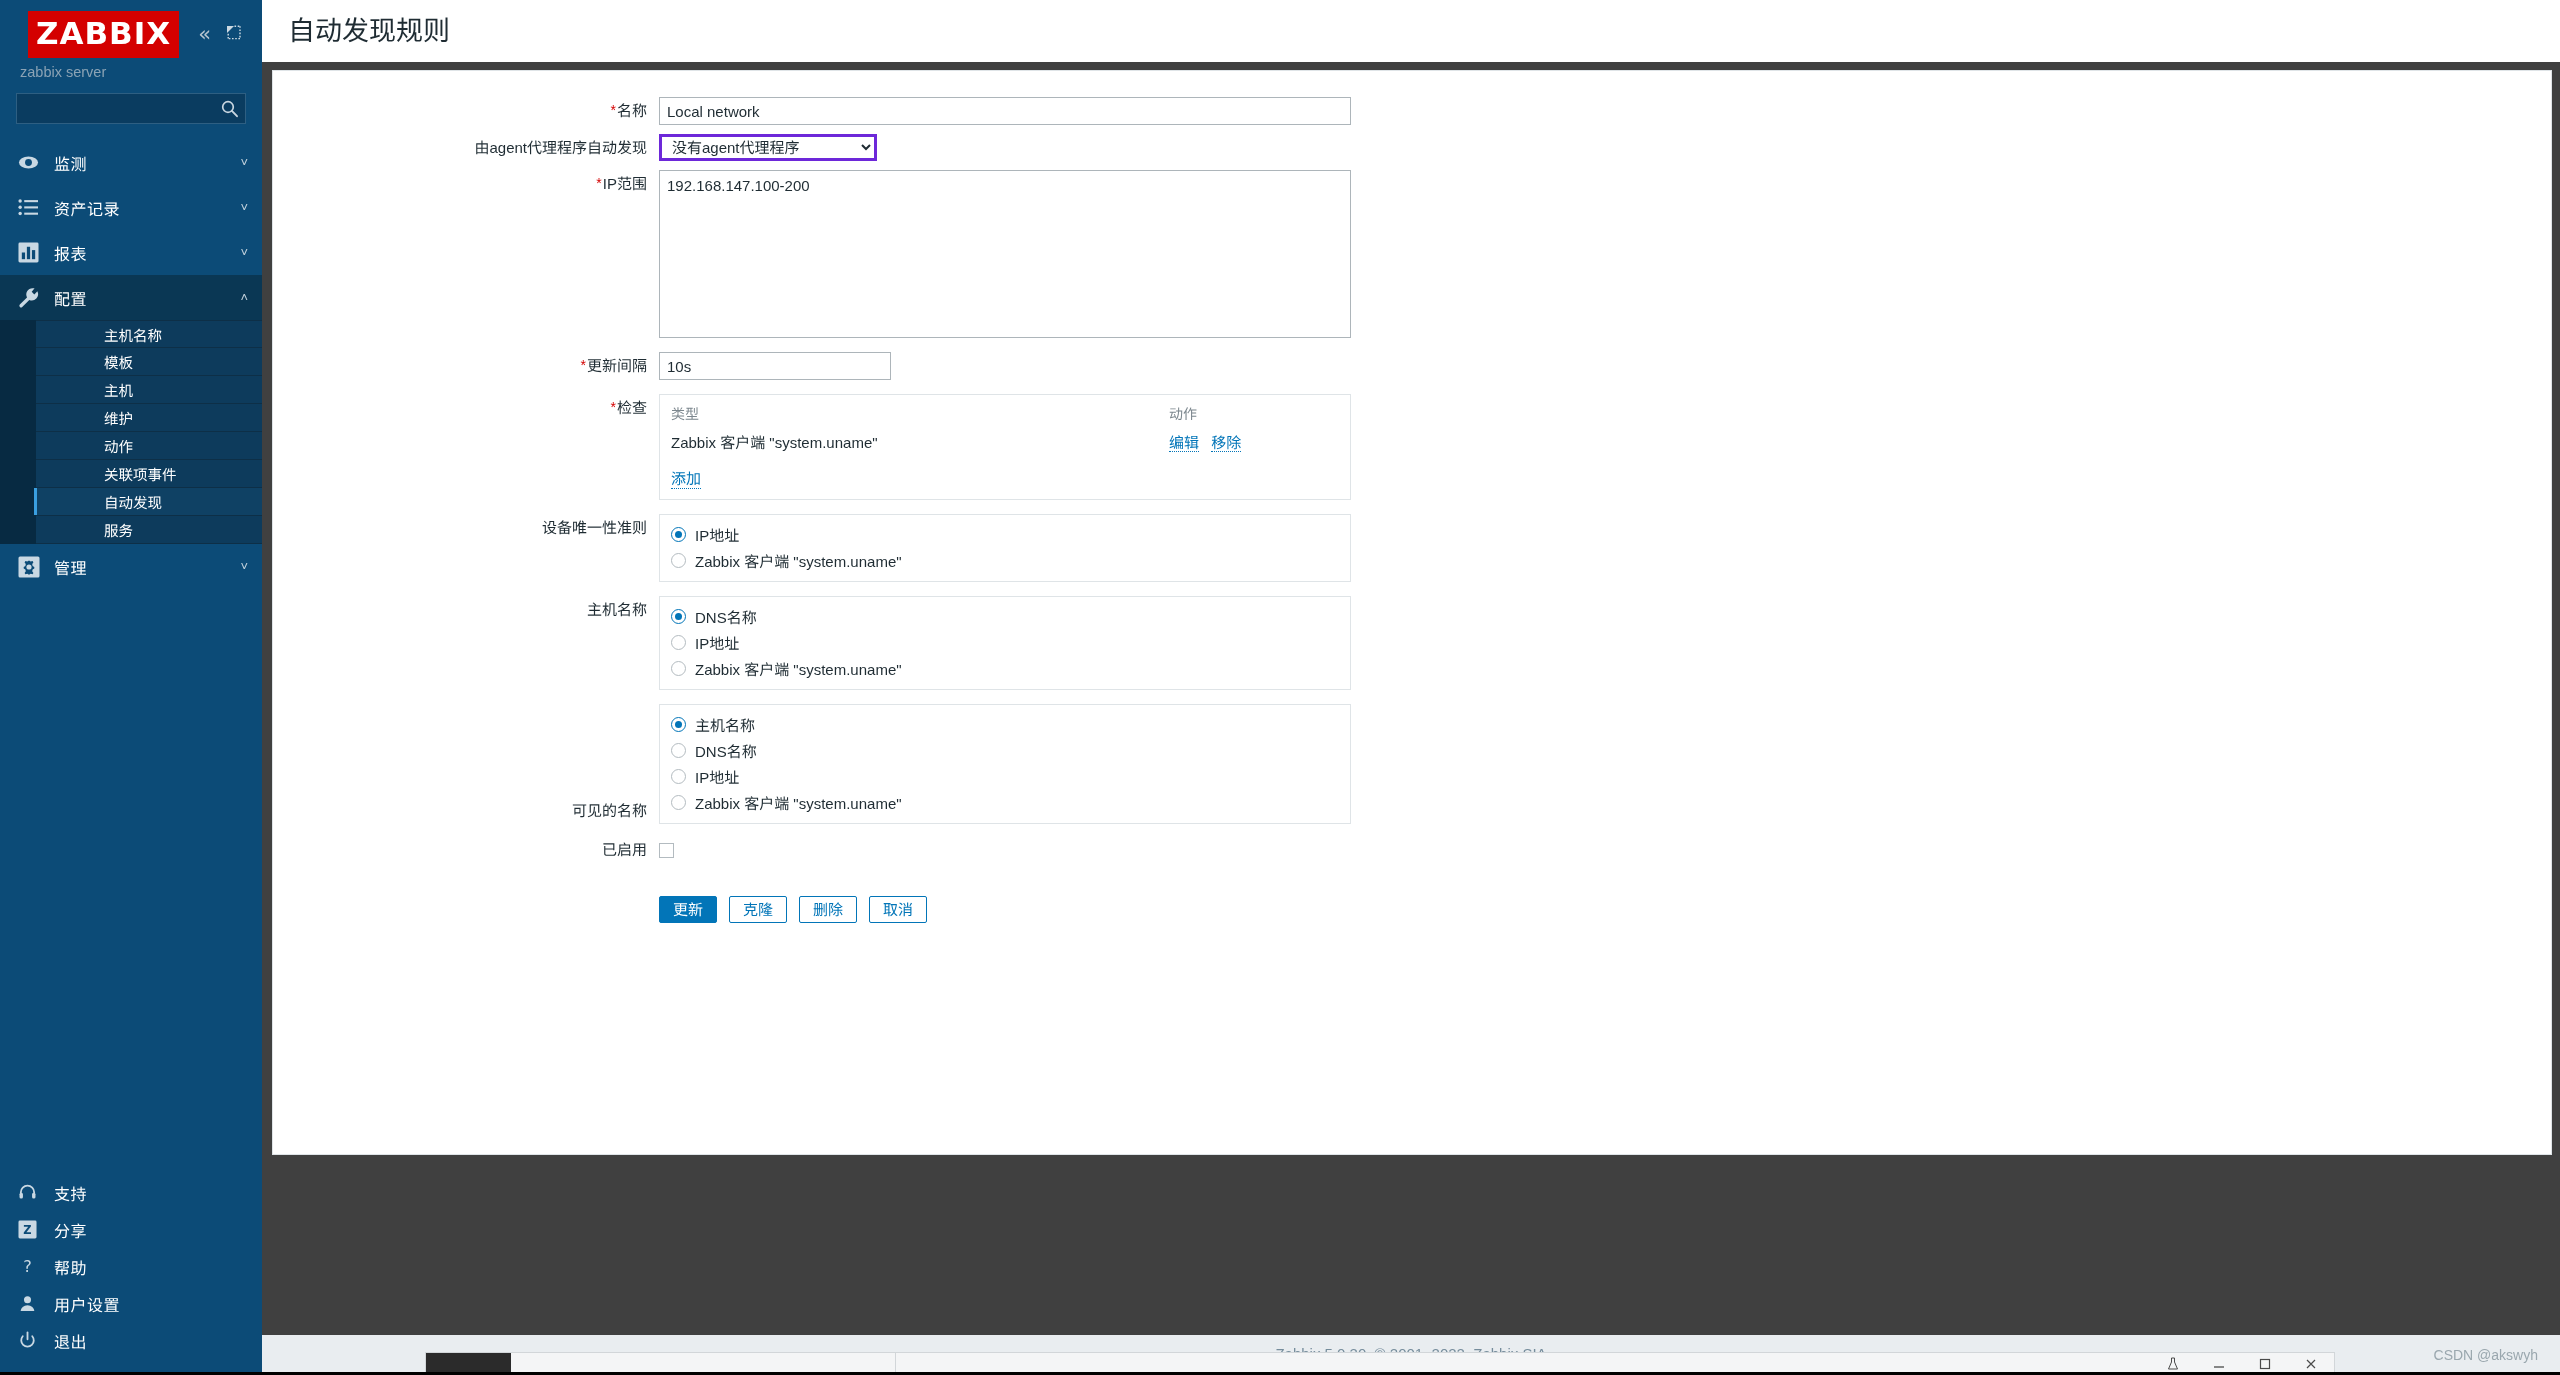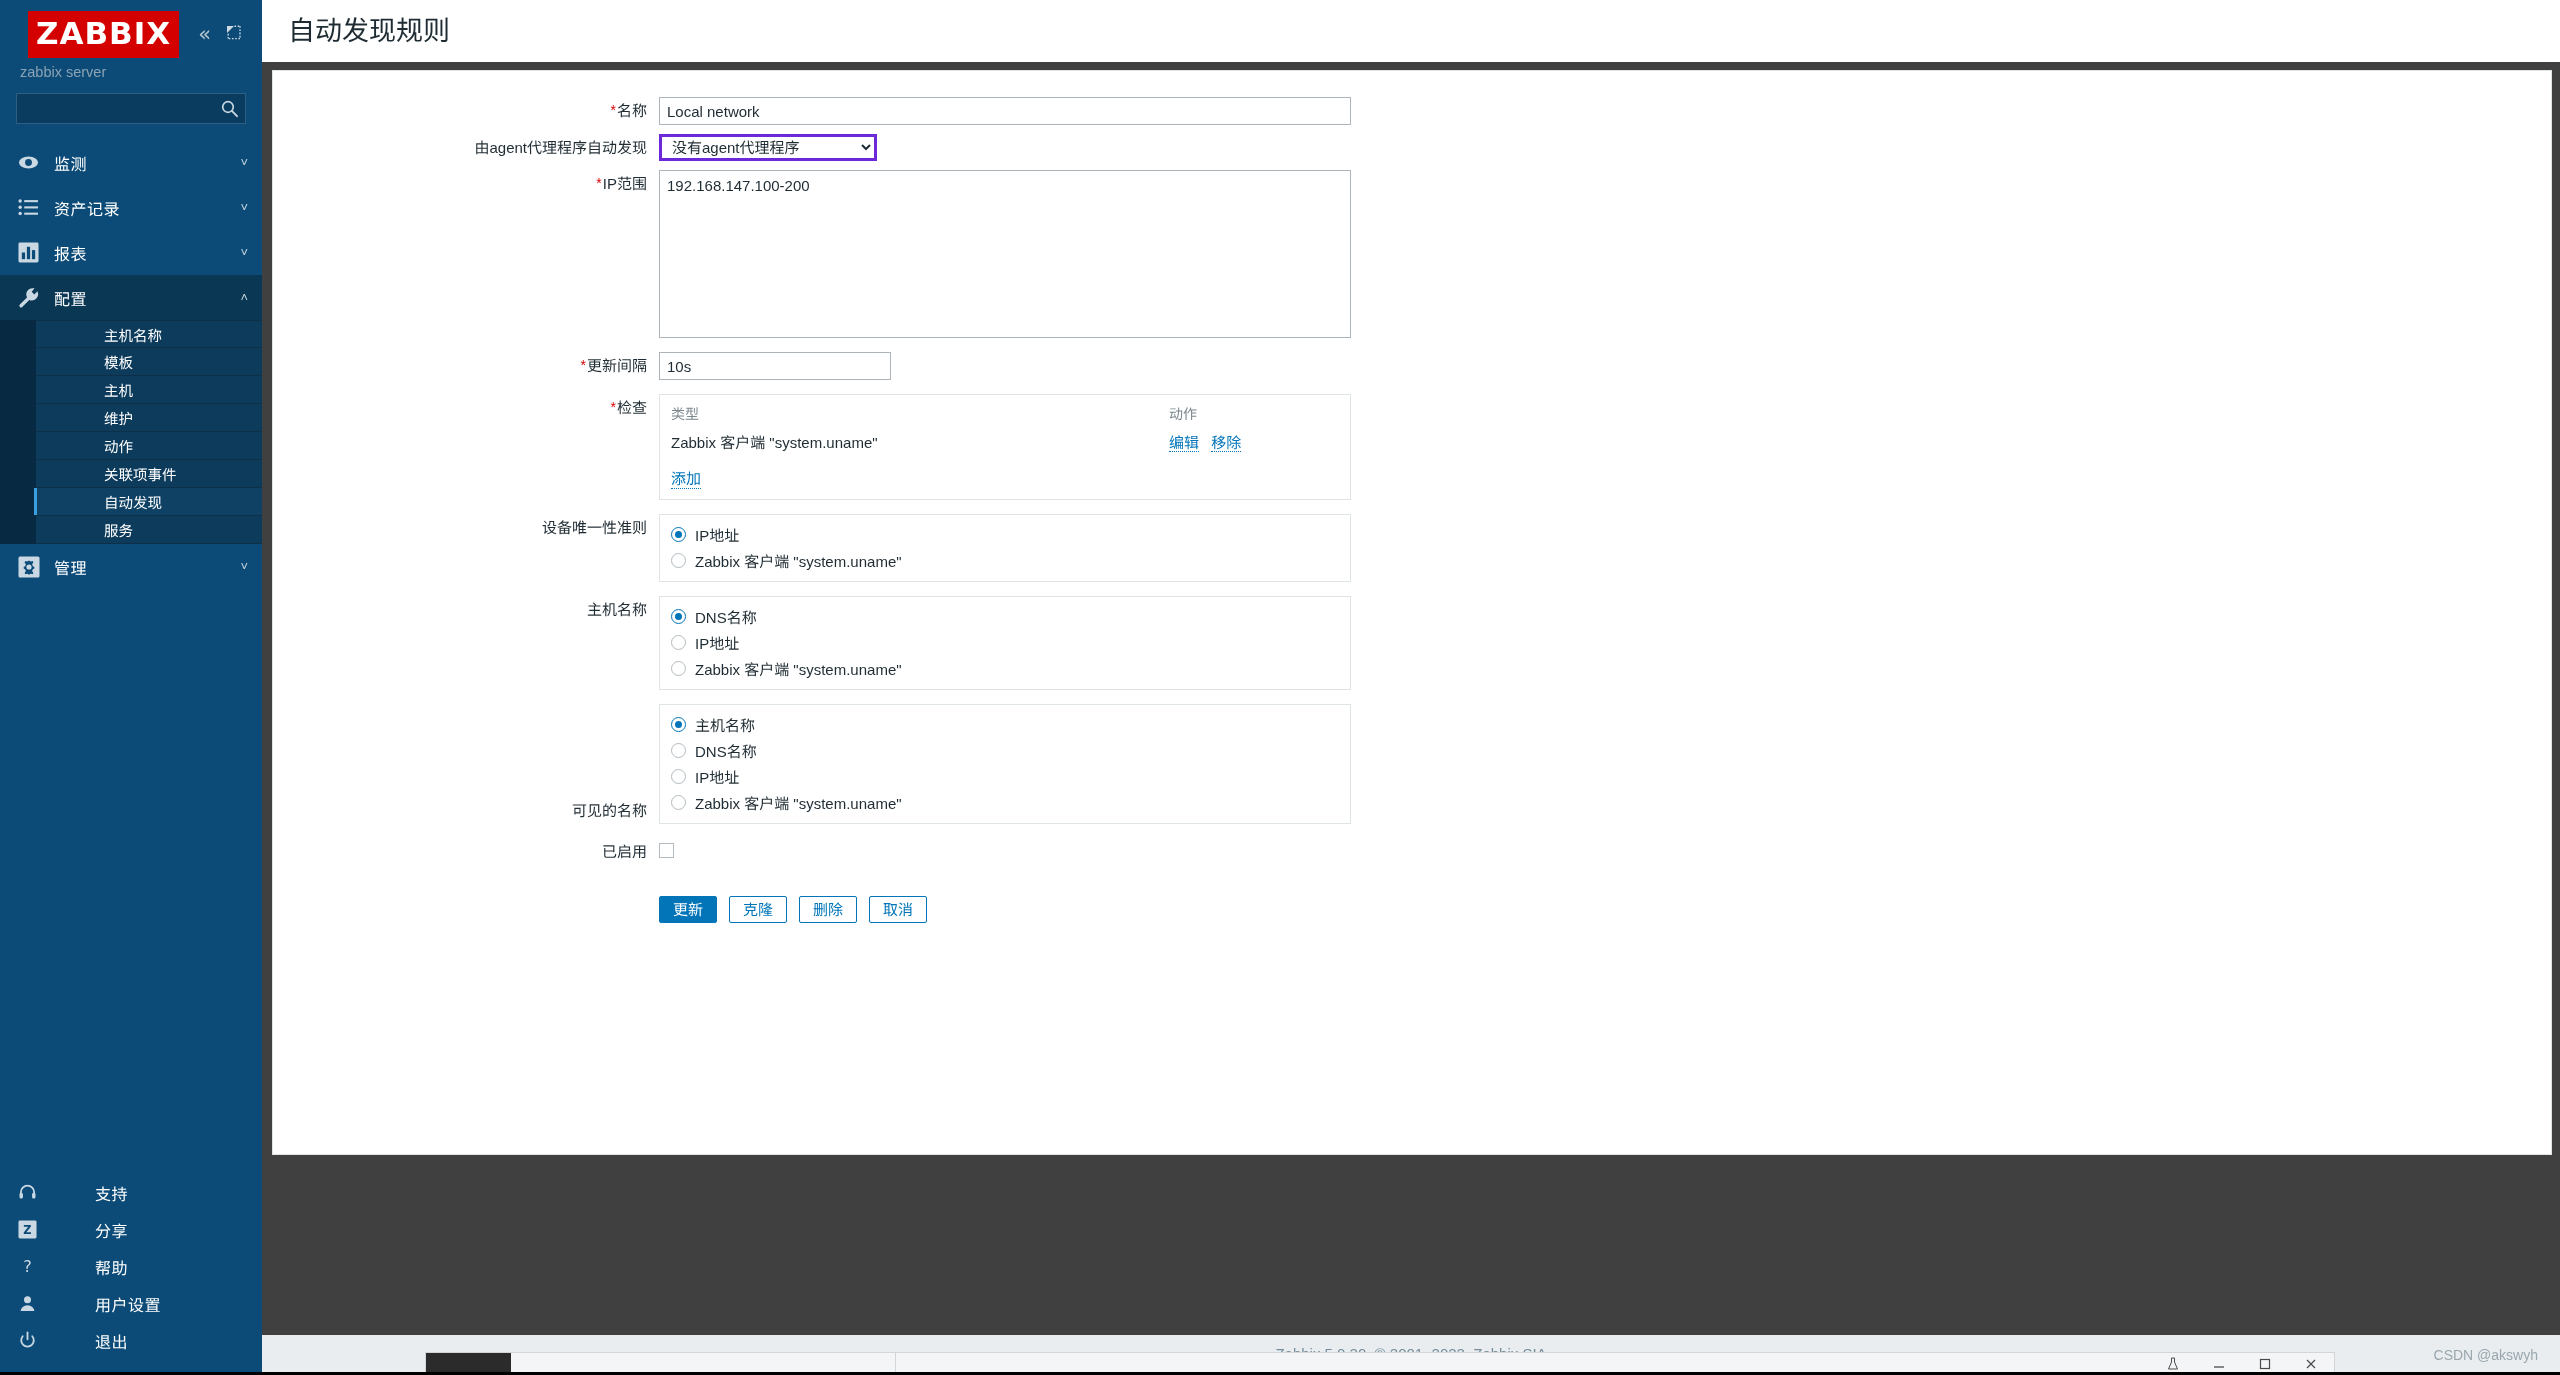--- a/index.html
+++ b/index.html
@@ -135,21 +135,21 @@
     left: 0; top: 0; bottom: 0;
     width: 36px;
     background: #072a42;
   }
   .submenu-wrap { position: relative; }
 
   .sb-bottom {
     margin-top: auto;
     padding-bottom: 16px;
   }
-  .sb-bottom .nav-item { height: 37px; gap: 41px; }
+  .sb-bottom .nav-item { height: 37px; }
 
   
   .main {
     flex: 1 1 auto;
     position: relative;
     background: #ffffff;
     display: flex;
     flex-direction: column;
     min-width: 0;
   }
@@ -663,21 +663,21 @@
                 <span class="rlabel">IP地址</span>
               </div>
               <div class="radio-line">
                 <span class="rdo"></span>
                 <span class="rlabel">Zabbix 客户端 "system.uname"</span>
               </div>
             </div>
           </div>
         </div>
 
-        <div class="frow" style="margin-top:14px;">
+        <div class="frow" style="margin-top:14px;font-family:Liberation Mono, monospace;">
           <div class="flabel"><span>已启用</span></div>
           <div class="fctl">
             <span class="cbx"></span>
           </div>
         </div>
 
         <div class="frow">
           <div class="flabel"></div>
           <div class="fctl">
             <div class="btn-row">

